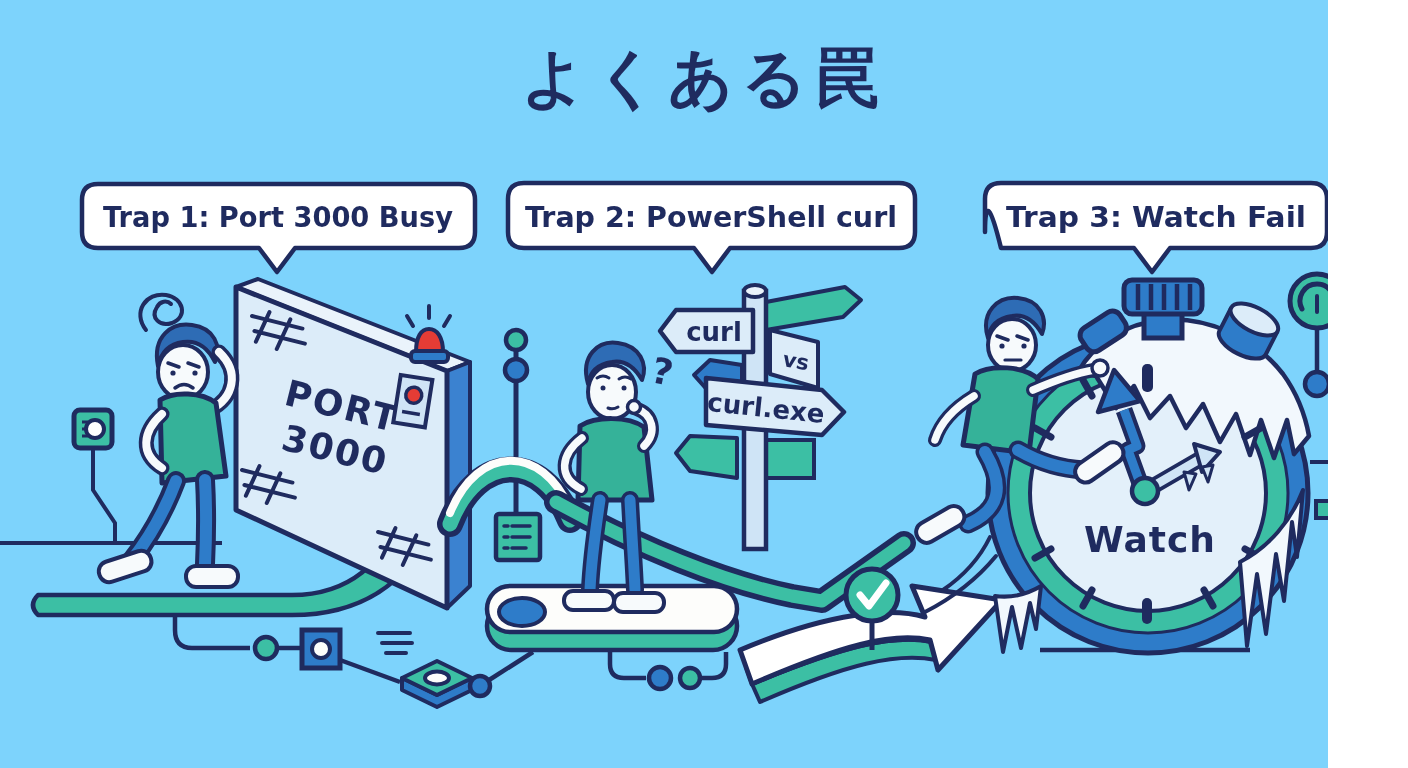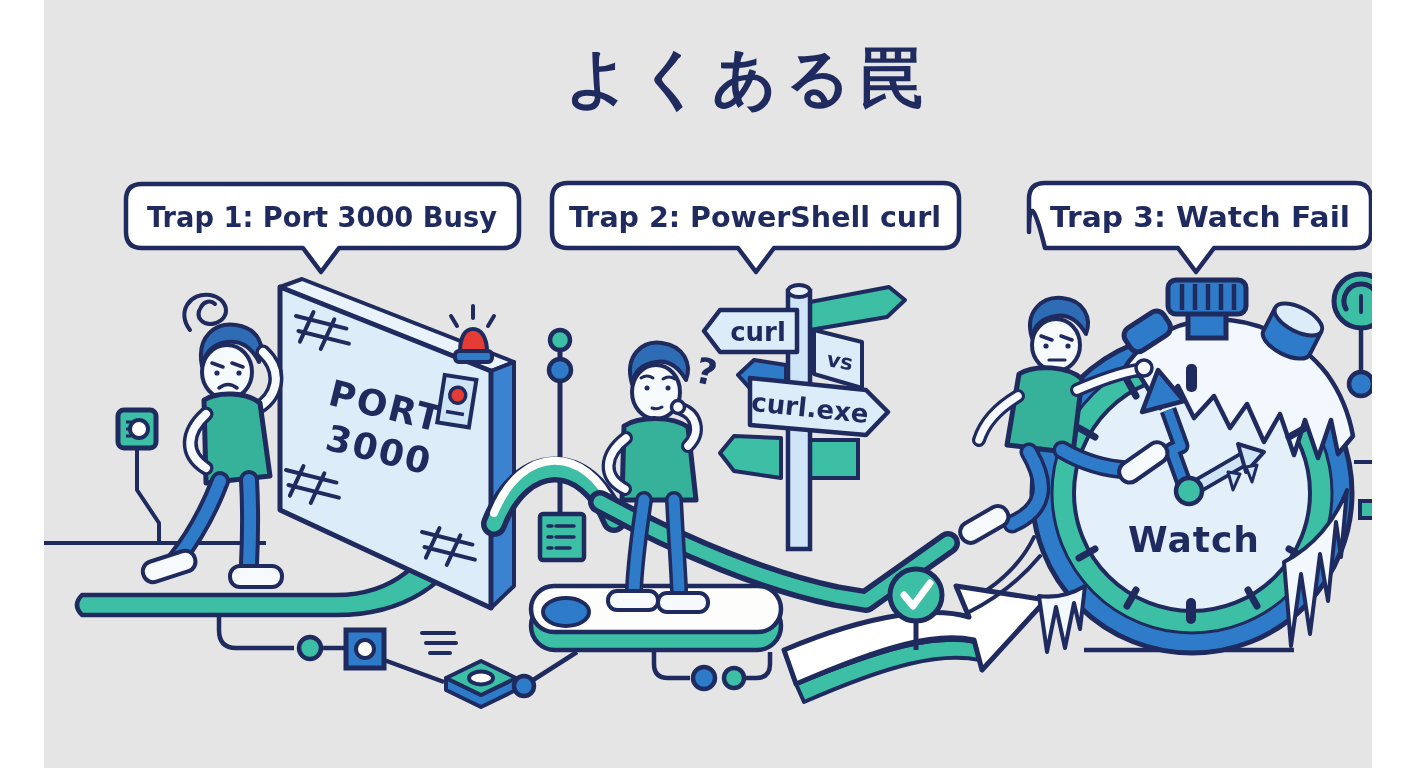--- a/index.html
+++ b/index.html
@@ -1,17 +1,17 @@
 <!DOCTYPE html>
 <html><head>
 <meta charset="utf-8">
 <style>
   html,body{margin:0;padding:0;background:#ffffff;}
-  .stage{position:relative;width:1328px;height:768px;background:#e5e5e5;overflow:hidden;
-         font-family:"DejaVu Sans",sans-serif;margin-left:44px;}
+  .stage{position:relative;width:1328px;height:768px;background:#7dd3fc;overflow:hidden;
+         font-family:"DejaVu Sans",sans-serif;}
   svg{position:absolute;left:0;top:0;}
   svg text{font-family:"DejaVu Sans",sans-serif;font-weight:700;fill:#1f2b5f;}
   .title-text{font-size:64px;letter-spacing:8px;}
   .bubble-text{font-size:28px;}
   .wall-text{font-size:36px;letter-spacing:2px;}
   .sign-text{font-size:26px;}
   .sign-text-small{font-size:21px;}
   .watch-text{font-size:36px;letter-spacing:1px;}
   .qmark{font-size:36px;}
 </style>

